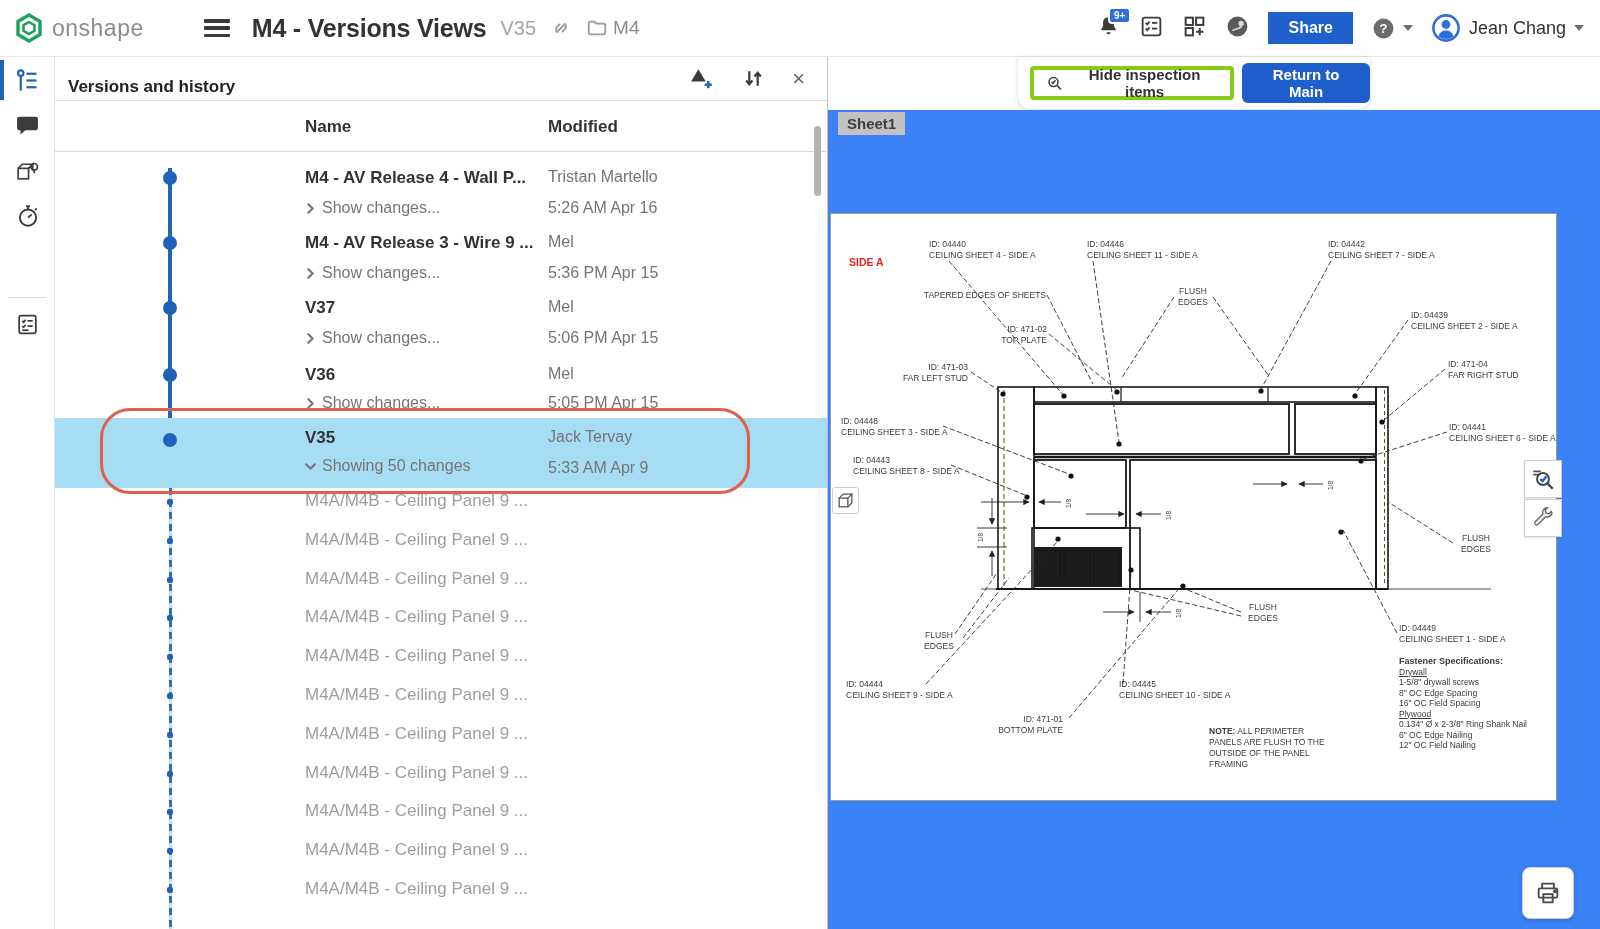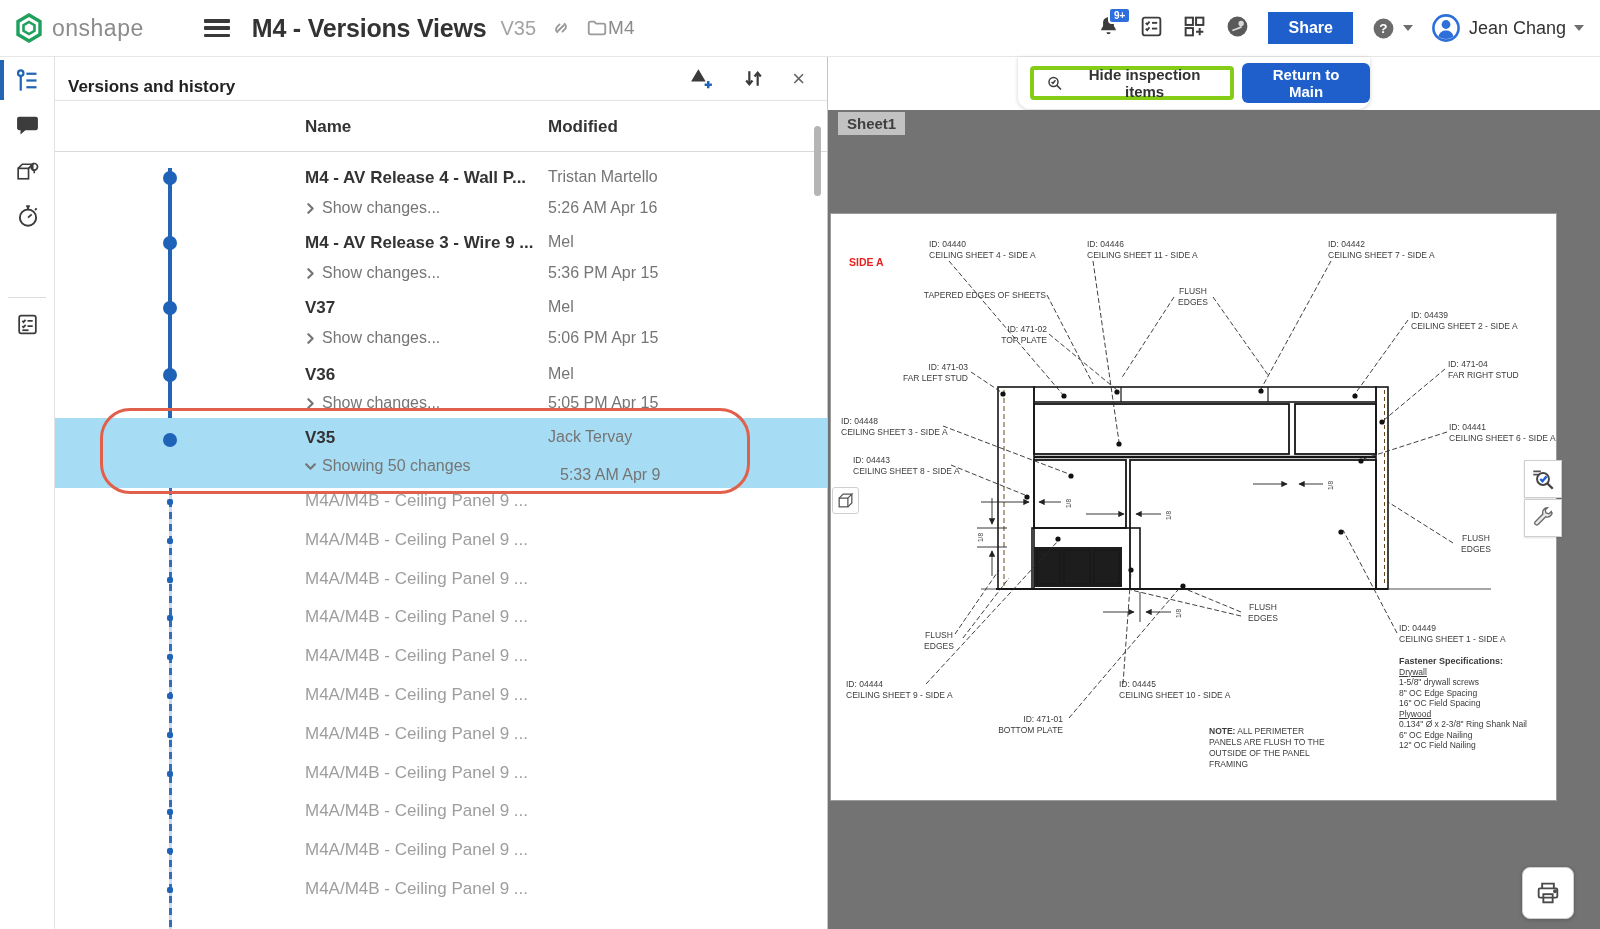--- a/index.html
+++ b/index.html
@@ -11,21 +11,21 @@
   .topbar { position:absolute; left:0; top:0; width:1600px; height:57px; background:#fff;
     border-bottom:1px solid #e6e6e6; display:flex; align-items:center; }
   .logo-wrap { display:flex; align-items:center; gap:8px; margin-left:14px; }
   .logo-text { font-size:23px; color:#8b8b8b; letter-spacing:.5px; }
   .burger { margin-left:60px; width:26px; height:18px; display:flex; flex-direction:column;
     justify-content:space-between; cursor:pointer; }
   .burger span { display:block; height:3.5px; background:#3a3a3a; border-radius:1px; }
   .doc-title { margin-left:22px; font-size:25px; font-weight:bold; color:#333; letter-spacing:-0.2px; white-space:nowrap; }
   .ver-label { margin-left:14px; font-size:20px; color:#a3a3a3; }
   .hd-ico { margin-left:14px; display:flex; align-items:center; }
-  .folder-lbl { font-size:19px; color:#8b8b8b; }
+  .folder-lbl { font-size:19px; color:#8b8b8b; margin-left:5px; }
   .topbar-right { margin-left:auto; display:flex; align-items:center; margin-right:16px; gap:18px; }
   .bell-wrap { position:relative; }
   .badge { position:absolute; top:-7px; right:-10px; background:#2e6fe0; color:#fff; font-size:10px;
     font-weight:bold; border-radius:4px; padding:1px 4px; border:2px solid #fff; }
   .share-btn { background:#1e5fcc; color:#fff; font-weight:bold; font-size:16px; border:none;
     border-radius:0; padding:7px 20px; cursor:pointer; }
   .caret { width:0; height:0; border-left:5px solid transparent; border-right:5px solid transparent;
     border-top:6px solid #6f6f6f; display:inline-block; }
   .user-wrap { display:flex; align-items:center; gap:8px; }
   .user-name { font-size:18px; color:#333; }
@@ -71,21 +71,21 @@
 
   
   .viewport { position:absolute; left:828px; top:57px; width:772px; height:872px; background:#fff; }
   .vp-toolbar { position:absolute; left:190px; top:0; width:352px; height:52px; background:#fff;
     border-radius:0 0 12px 12px; box-shadow:0 1px 4px rgba(0,0,0,.18); display:flex; align-items:center; }
   .hide-btn { margin-left:12px; height:34px; border:4px solid #84cc16; background:#fff; border-radius:4px;
     font-size:15px; font-weight:bold; color:#333; display:flex; align-items:center; gap:7px;
     padding:0 12px; cursor:pointer; font-family:inherit; }
   .return-btn { margin-left:8px; height:40px; background:#1e5fcc; color:#fff; border:none; border-radius:6px;
     font-size:15px; font-weight:bold; padding:0 14px; cursor:pointer; font-family:inherit; }
-  .canvas { position:absolute; left:0; top:53px; width:772px; height:819px; background:#737373; }
+  .canvas { position:absolute; left:0; top:53px; width:772px; height:819px; background:#3b82f6; }
   .sheet-tab { position:absolute; left:10px; top:2px; background:#c2c2c2; color:#3f3f3f; font-size:15px;
     font-weight:bold; padding:3px 9px; }
   .sheet { position:absolute; left:2px; top:103px; width:727px; height:588px; background:#fff;
     border:1px solid #9c9c9c; }
   .sheet svg { position:absolute; left:0; top:0; }
   .note-block { position:absolute; left:378px; top:512px; width:130px; font-size:8.5px; line-height:11px; color:#3b3b3b; }
   .fast-block { position:absolute; left:568px; top:442px; width:158px; font-size:8.5px; line-height:10.5px; color:#3b3b3b; }
   .fast-title { font-weight:bold; font-size:9px; }
   .uline { text-decoration:underline; }
   .float-btn { position:absolute; background:#fff; border:1px solid #cfcfcf; display:flex;
@@ -312,21 +312,21 @@
       <div>
         <span class="vdot" style="top:281px;"></span>
         <span class="vname" style="top:276px;">V35</span>
         <span class="vact" style="top:305px;">
           <svg class="chv" viewBox="0 0 8 12" style="transform:rotate(90deg);">
               <path d="M2 2l4 4-4 4"></path>
             </svg>
           <span>Showing 50 changes</span>
           </span>
         <span class="vby" style="top:276px;">Jack Tervay</span>
-        <span class="vtime" style="top:314px;margin-left:12px;">5:33 AM Apr 9</span>
+        <span class="vtime" style="top:307px;">5:33 AM Apr 9</span>
       </div>
 
       <div class="red-ring"></div>
       <div class="hlist">
           <div class="hrow">
             <span class="hdot"></span>
             <span class="htext">M4A/M4B - Ceiling Panel 9 ...</span>
           </div>
           <div class="hrow">
             <span class="hdot"></span>

